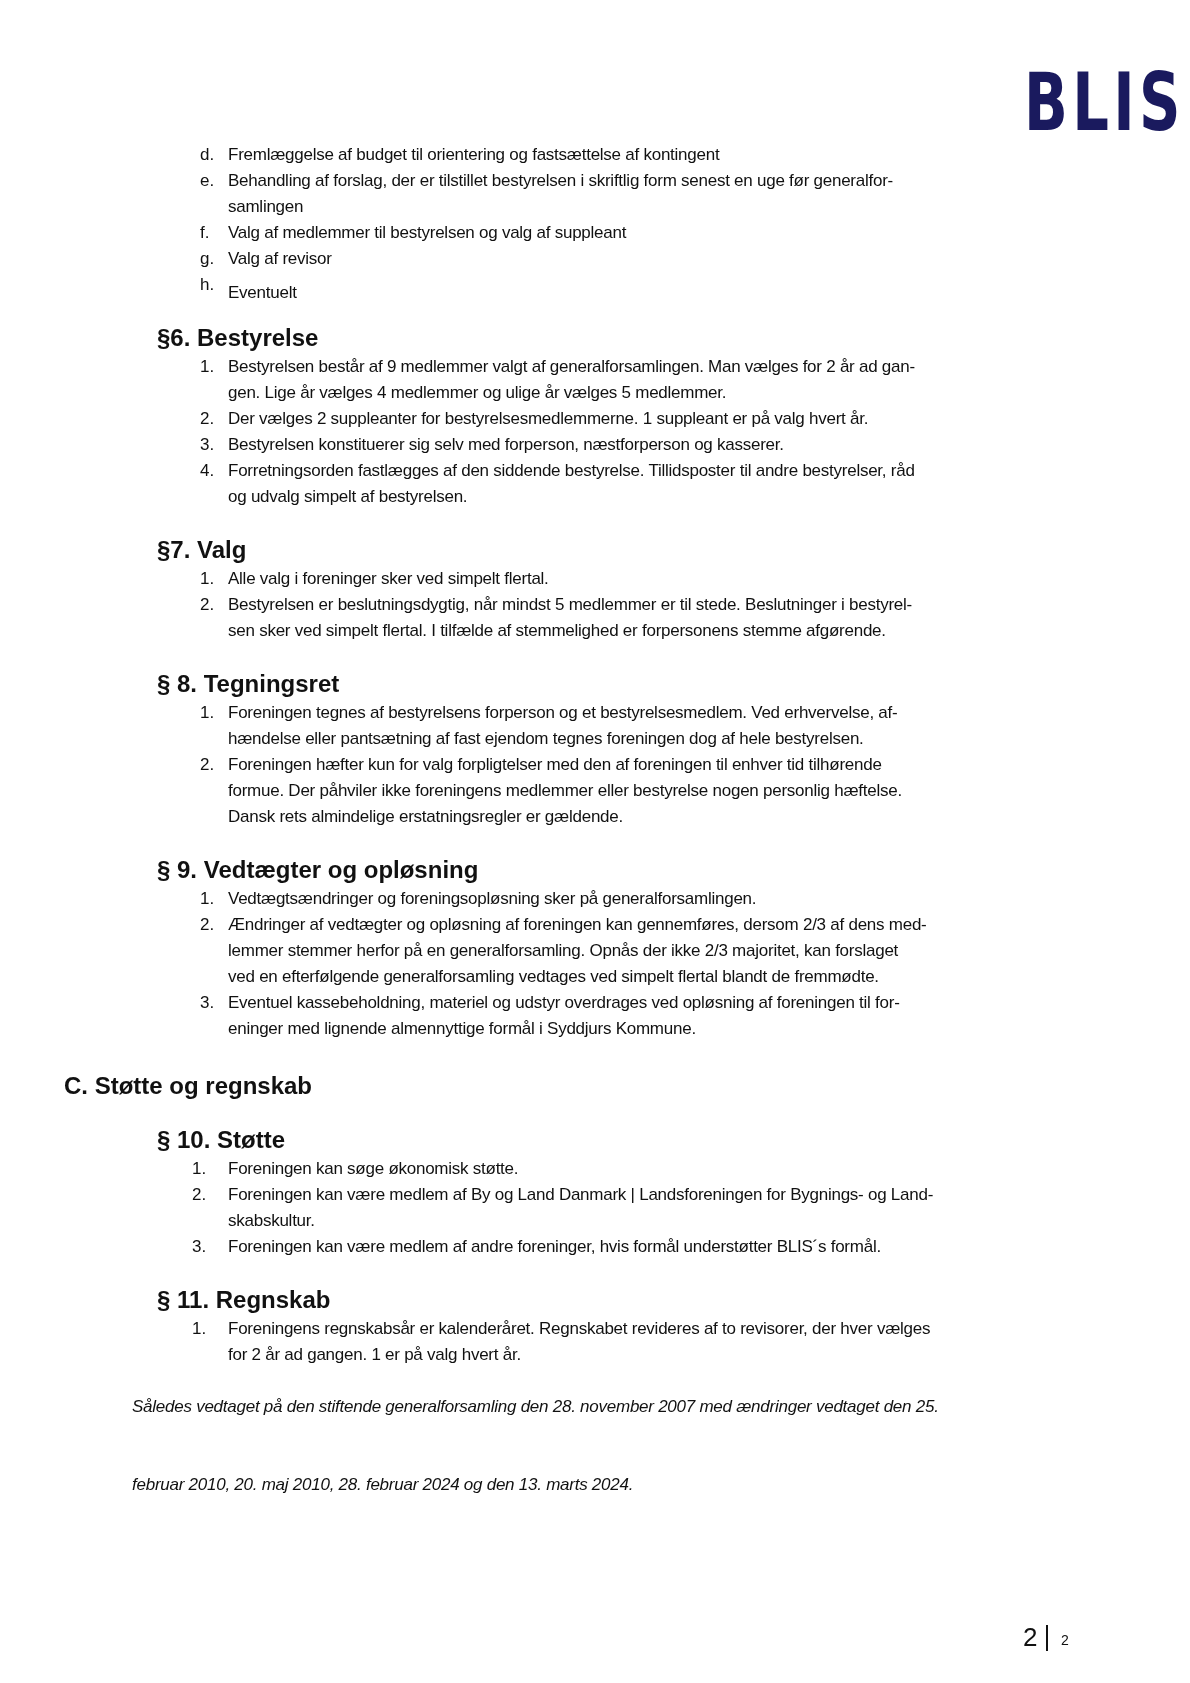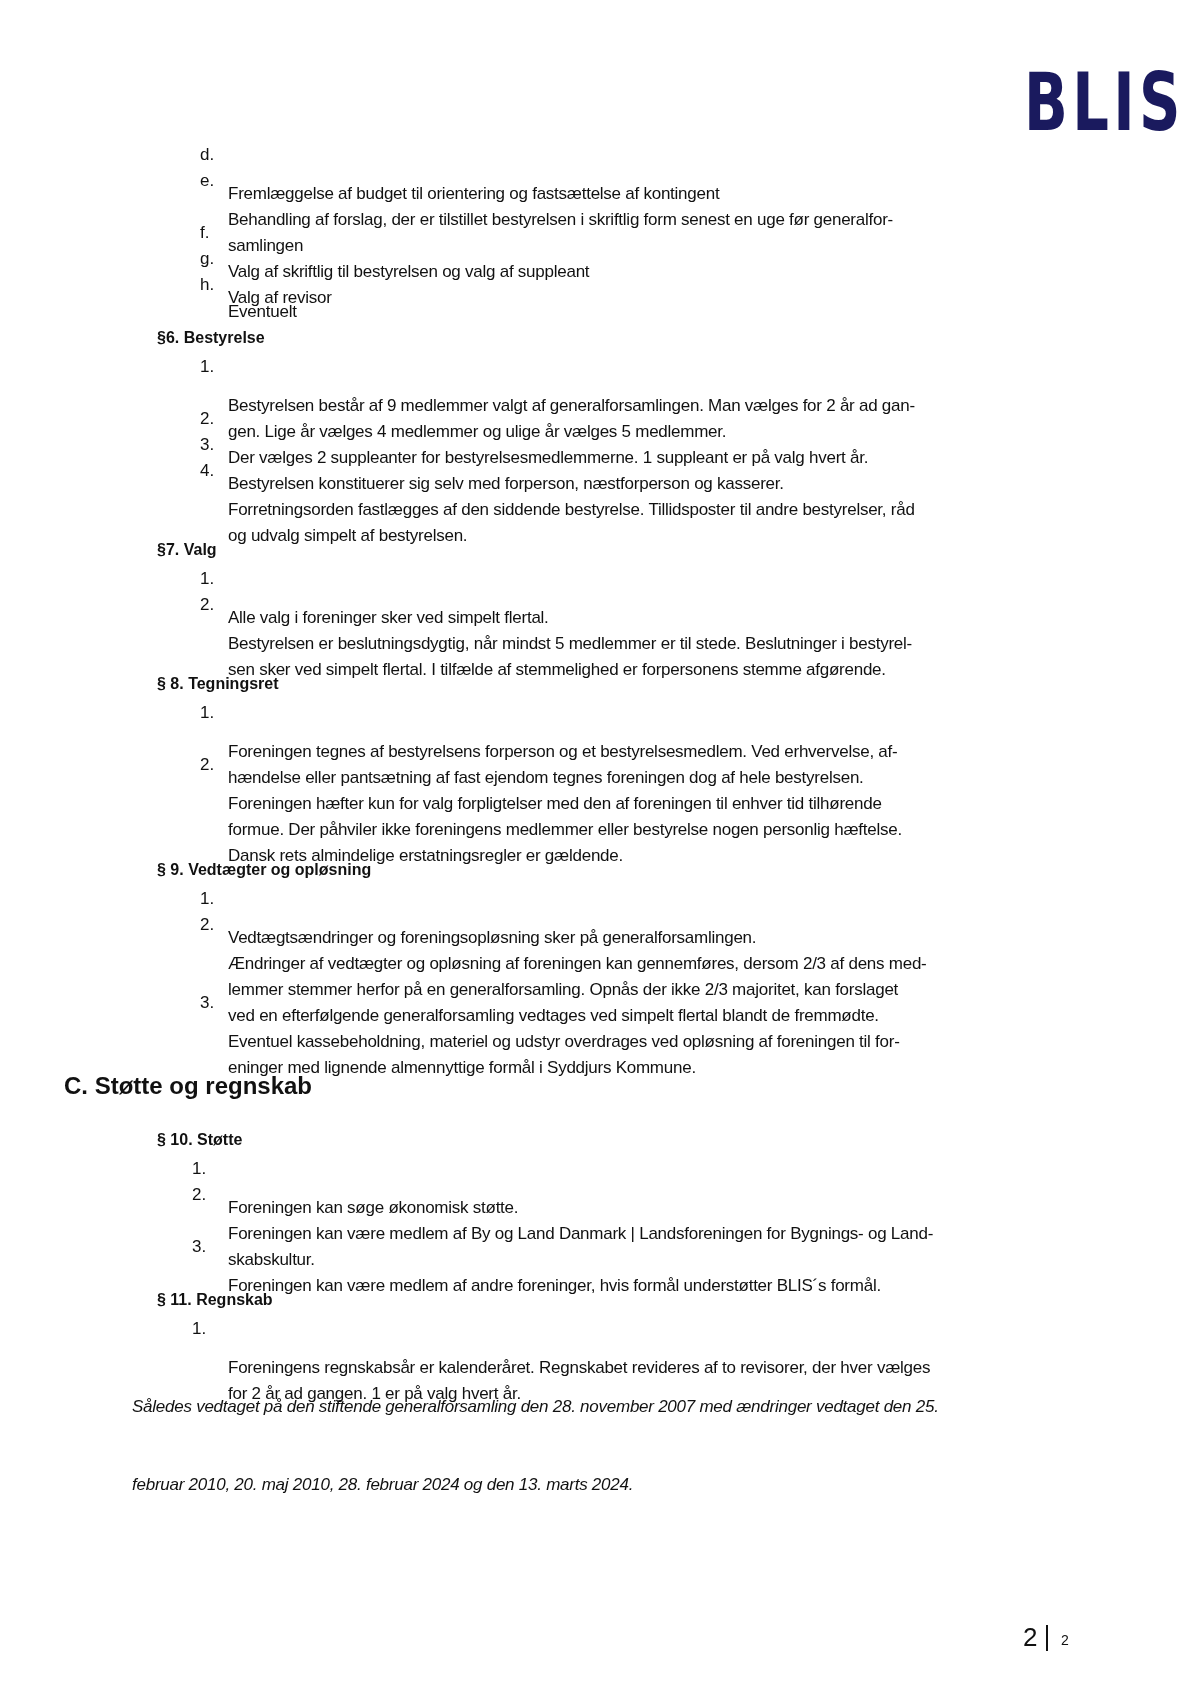--- a/index.html
+++ b/index.html
@@ -2,23 +2,23 @@
 <html><head>
 <meta charset="utf-8">
 <style>
   html, body { margin: 0; padding: 0; background: #ffffff; }
   body { width: 1190px; height: 1683px; position: relative; overflow: hidden;
          font-family: "Liberation Sans", sans-serif; color: #111111; }
   .logo { position: absolute; left: 1024px; top: 58px; font-family: "DejaVu Sans", sans-serif;
           font-weight: bold; font-size: 80px; line-height: 90px; color: #1a1a5e;
           letter-spacing: 6px; transform: scaleX(0.72); transform-origin: left top; }
   .line { position: absolute; font-size: 17px; line-height: 26px; white-space: nowrap;
-          letter-spacing: -0.25px; margin-top: 39px; }
+          letter-spacing: -0.25px; }
   .marker { position: absolute; font-size: 17px; line-height: 26px; }
-  .h2 { position: absolute; font-size: 16px; font-weight: bold; line-height: 28px; white-space: nowrap; }
+  .h2 { position: absolute; font-size: 24px; font-weight: bold; line-height: 28px; white-space: nowrap; }
   .h1 { position: absolute; font-size: 24px; font-weight: bold; line-height: 32px; white-space: nowrap; }
   .italic { position: absolute; font-size: 17px; line-height: 26px; font-style: italic; white-space: nowrap;
             letter-spacing: -0.25px; margin-left: 34px; }
   .pg-big { position: absolute; left: 1023px; top: 1622px; font-size: 26px; line-height: 30px; }
   .pg-bar { position: absolute; left: 1046px; top: 1625px; width: 2px; height: 26px; background: #111; }
   .pg-small { position: absolute; left: 1061px; top: 1630px; font-size: 14px; line-height: 20px; }
 </style>
 </head>
 <body>
 
@@ -26,27 +26,27 @@
 
 <div>
   <span class="marker" style="left:200px;top:142px">d.</span>
   <span class="line" style="left:228px;top:142px">Fremlæggelse af budget til orientering og fastsættelse af kontingent</span>
 
   <span class="marker" style="left:200px;top:168px">e.</span>
   <span class="line" style="left:228px;top:168px">Behandling af forslag, der er tilstillet bestyrelsen i skriftlig form senest en uge før generalfor-</span>
   <span class="line" style="left:228px;top:194px">samlingen</span>
 
   <span class="marker" style="left:200px;top:220px">f.</span>
-  <span class="line" style="left:228px;top:220px">Valg af skriftlig til bestyrelsen og valg af suppleant</span>
+  <span class="line" style="left:228px;top:220px">Valg af medlemmer til bestyrelsen og valg af suppleant</span>
 
   <span class="marker" style="left:200px;top:246px">g.</span>
   <span class="line" style="left:228px;top:246px">Valg af revisor</span>
 
   <span class="marker" style="left:200px;top:272px">h.</span>
-  <span class="line" style="left:228px;top:260px">Eventuelt</span>
+  <span class="line" style="left:228px;top:280px">Eventuelt</span>
 </div>
 
 <div>
   <div class="h2" style="left:157px;top:324px">§6.  Bestyrelse</div>
   <span class="marker" style="left:200px;top:354px">1.</span>
   <span class="line" style="left:228px;top:354px">Bestyrelsen består af 9 medlemmer valgt af generalforsamlingen. Man vælges for 2 år ad gan-</span>
   <span class="line" style="left:228px;top:380px">gen. Lige år vælges 4 medlemmer og ulige år vælges 5 medlemmer.</span>
   <span class="marker" style="left:200px;top:406px">2.</span>
   <span class="line" style="left:228px;top:406px">Der vælges 2 suppleanter for bestyrelsesmedlemmerne. 1 suppleant er på valg hvert år.</span>
   <span class="marker" style="left:200px;top:432px">3.</span>

